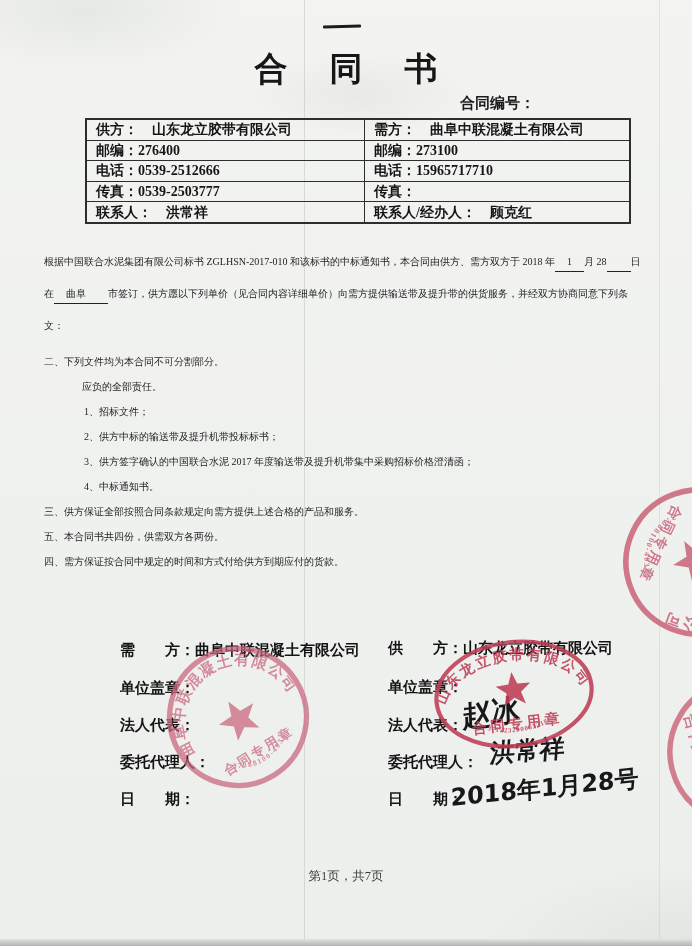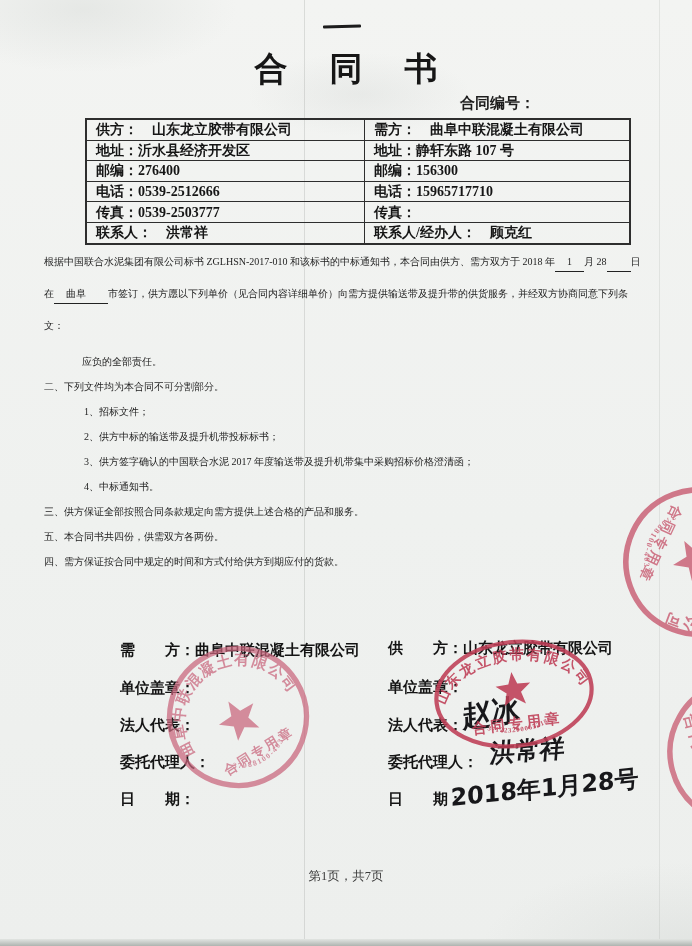--- a/index.html
+++ b/index.html
@@ -63,46 +63,42 @@
   <div class="title">合同书</div>
   <div class="contract-no">合同编号：</div>
 
   <table class="parties">
     <tbody>
       <tr>
         <td class="c1">供方：　山东龙立胶带有限公司</td>
         <td>需方：　曲阜中联混凝土有限公司</td>
       </tr>
       <tr>
-        <td class="c1">地址：沂水县经济开发区</td>
-        <td>地址：静轩东路 107 号</td>
-      </tr>
-      <tr>
         <td class="c1">邮编：276400</td>
-        <td>邮编：156300</td>
+        <td>邮编：273100</td>
       </tr>
       <tr>
         <td class="c1">电话：0539-2512666</td>
         <td>电话：15965717710</td>
       </tr>
       <tr>
         <td class="c1">传真：0539-2503777</td>
         <td>传真：</td>
       </tr>
       <tr>
         <td class="c1">联系人：　洪常祥</td>
         <td>联系人/经办人：　顾克红</td>
       </tr>
     </tbody>
   </table>
 
   <div class="body-text">
     <p class="intro"><span>根据中国联合水泥集团有限公司标书 ZGLHSN-2017-010 和该标书的中标通知书，本合同由供方、需方双方于 2018 年</span><span class="u">　1　</span><span>月 28</span><span class="u">　　</span><span>日在</span><span class="u">　曲阜　　</span><span>市签订，供方愿以下列单价（见合同内容详细单价）向需方提供输送带及提升带的供货服务，并经双方协商同意下列条文：</span></p>
+    <div class="clause">二、下列文件均为本合同不可分割部分。</div>
     <div class="clause cont">应负的全部责任。</div>
-    <div class="clause">二、下列文件均为本合同不可分割部分。</div>
     <div class="clause lvl1">1、招标文件；</div>
     <div class="clause lvl1">2、供方中标的输送带及提升机带投标标书；</div>
     <div class="clause lvl1">3、供方签字确认的中国联合水泥 2017 年度输送带及提升机带集中采购招标价格澄清函；</div>
     <div class="clause lvl1">4、中标通知书。</div>
     <div class="clause">三、供方保证全部按照合同条款规定向需方提供上述合格的产品和服务。</div>
     <div class="clause">五、本合同书共四份，供需双方各两份。</div>
     <div class="clause">四、需方保证按合同中规定的时间和方式付给供方到期应付的货款。</div>
   </div>
 
   <div class="sig-row" style="left:120px;top:641px;"><span>需　　方：</span><span>曲阜中联混凝土有限公司</span></div>

